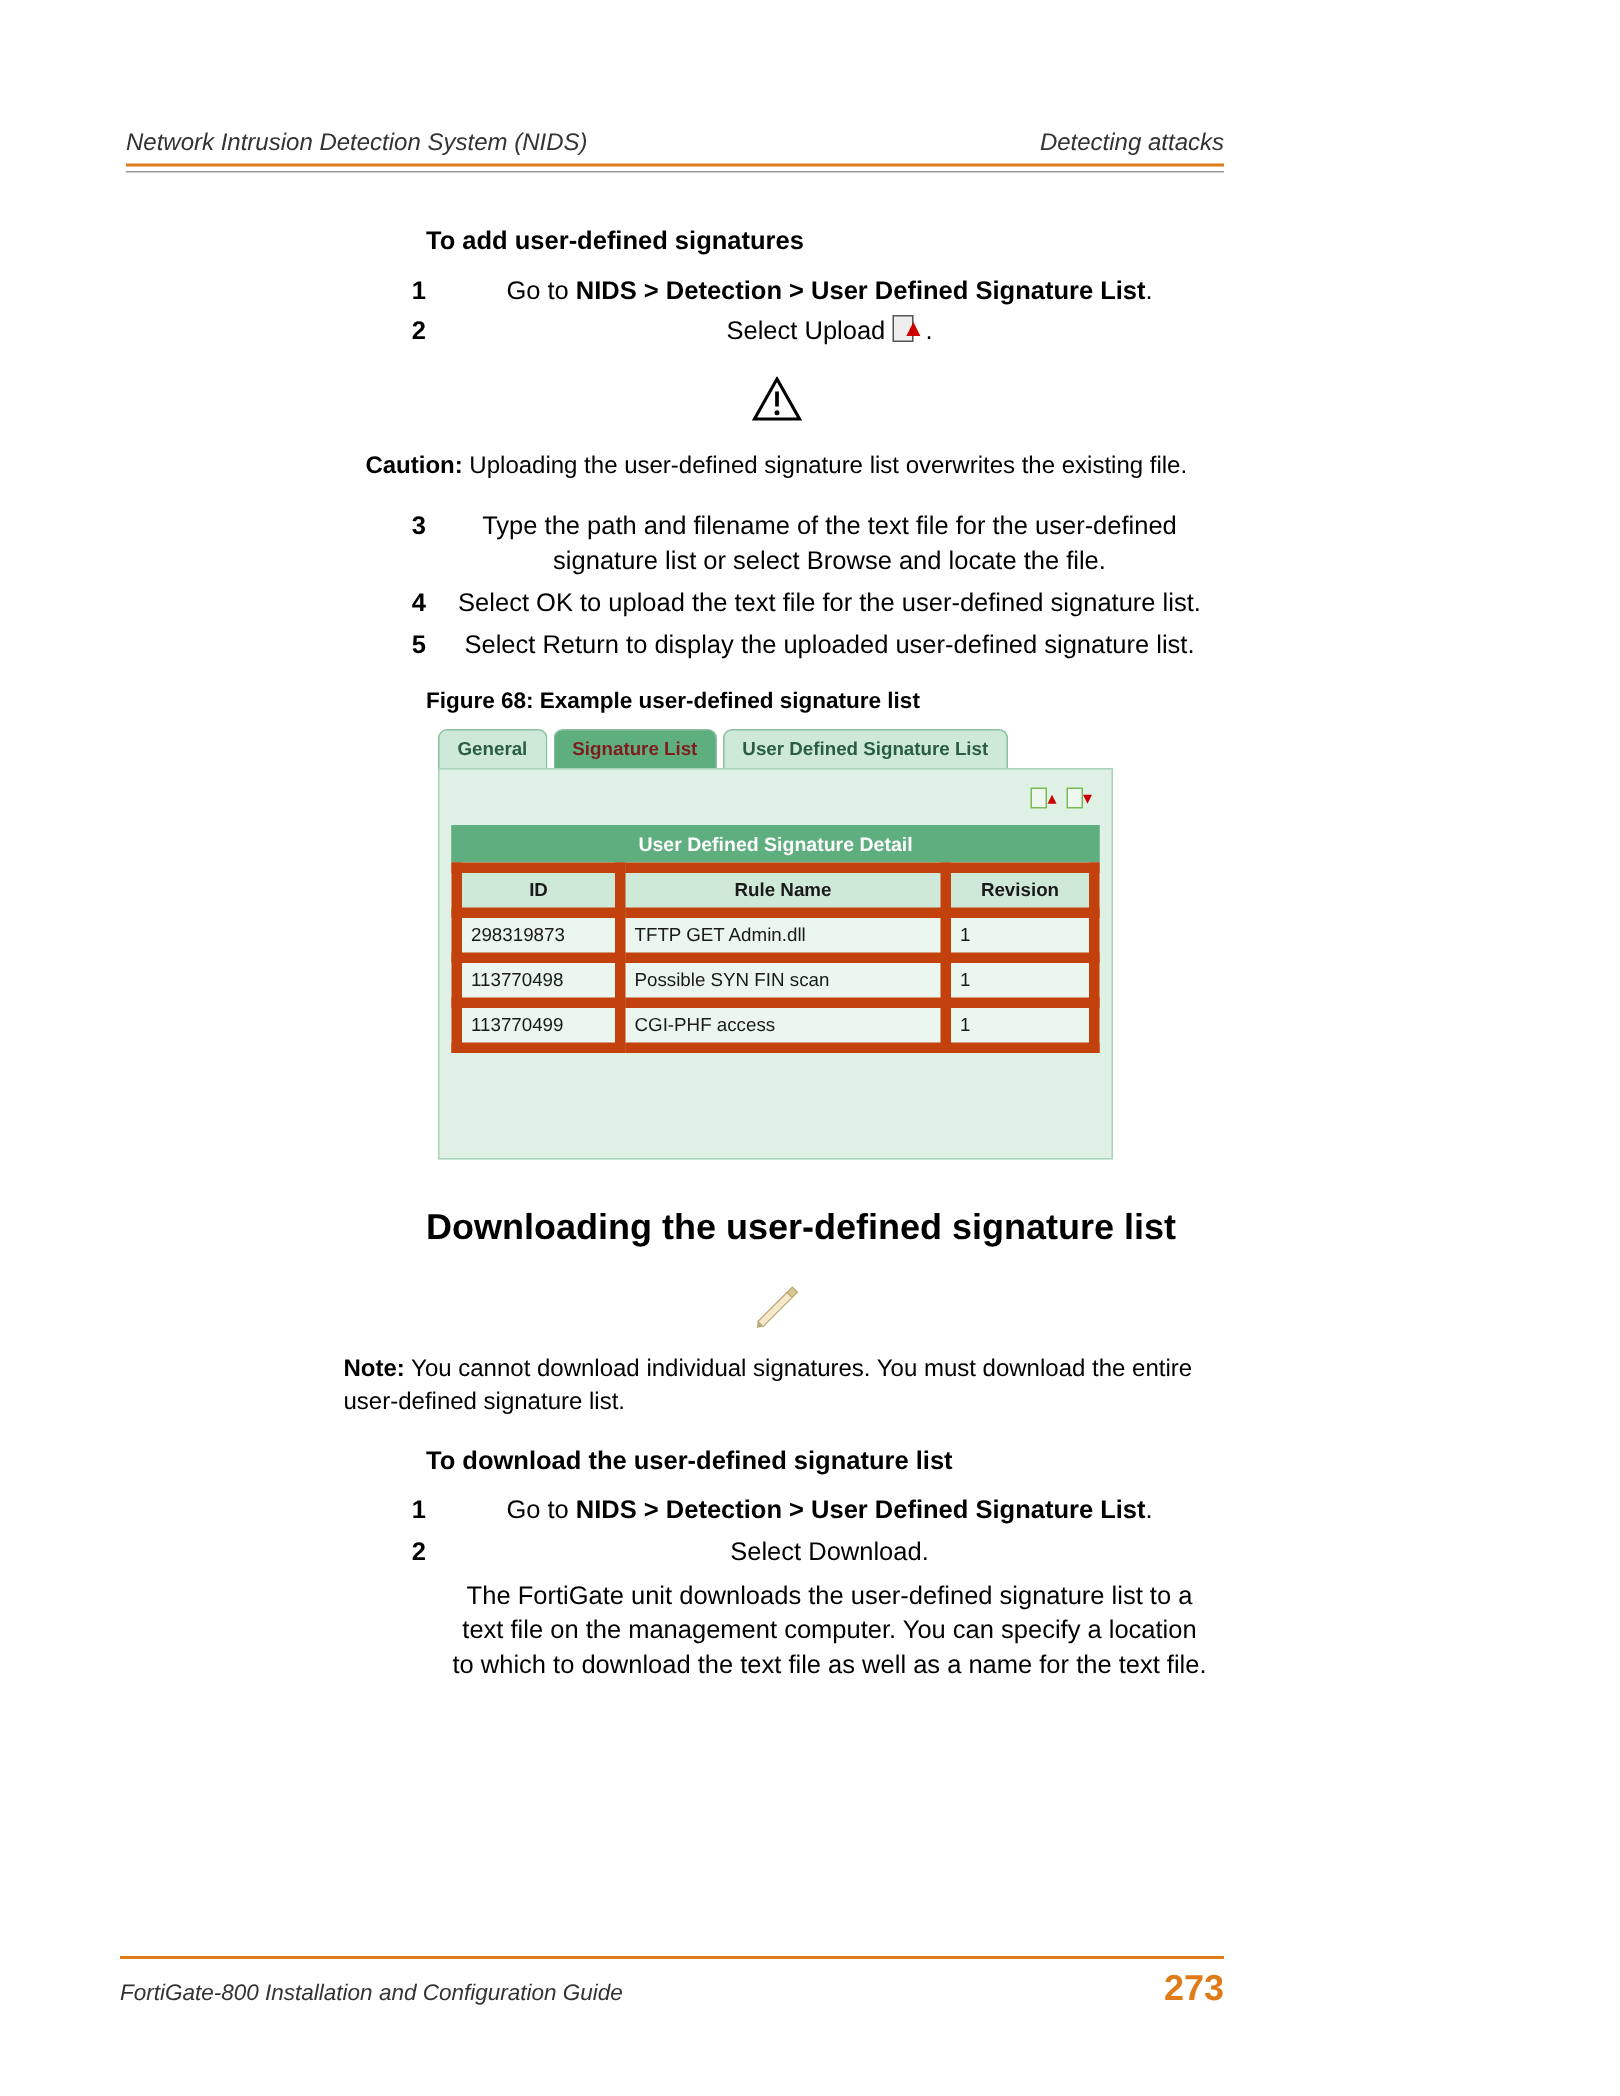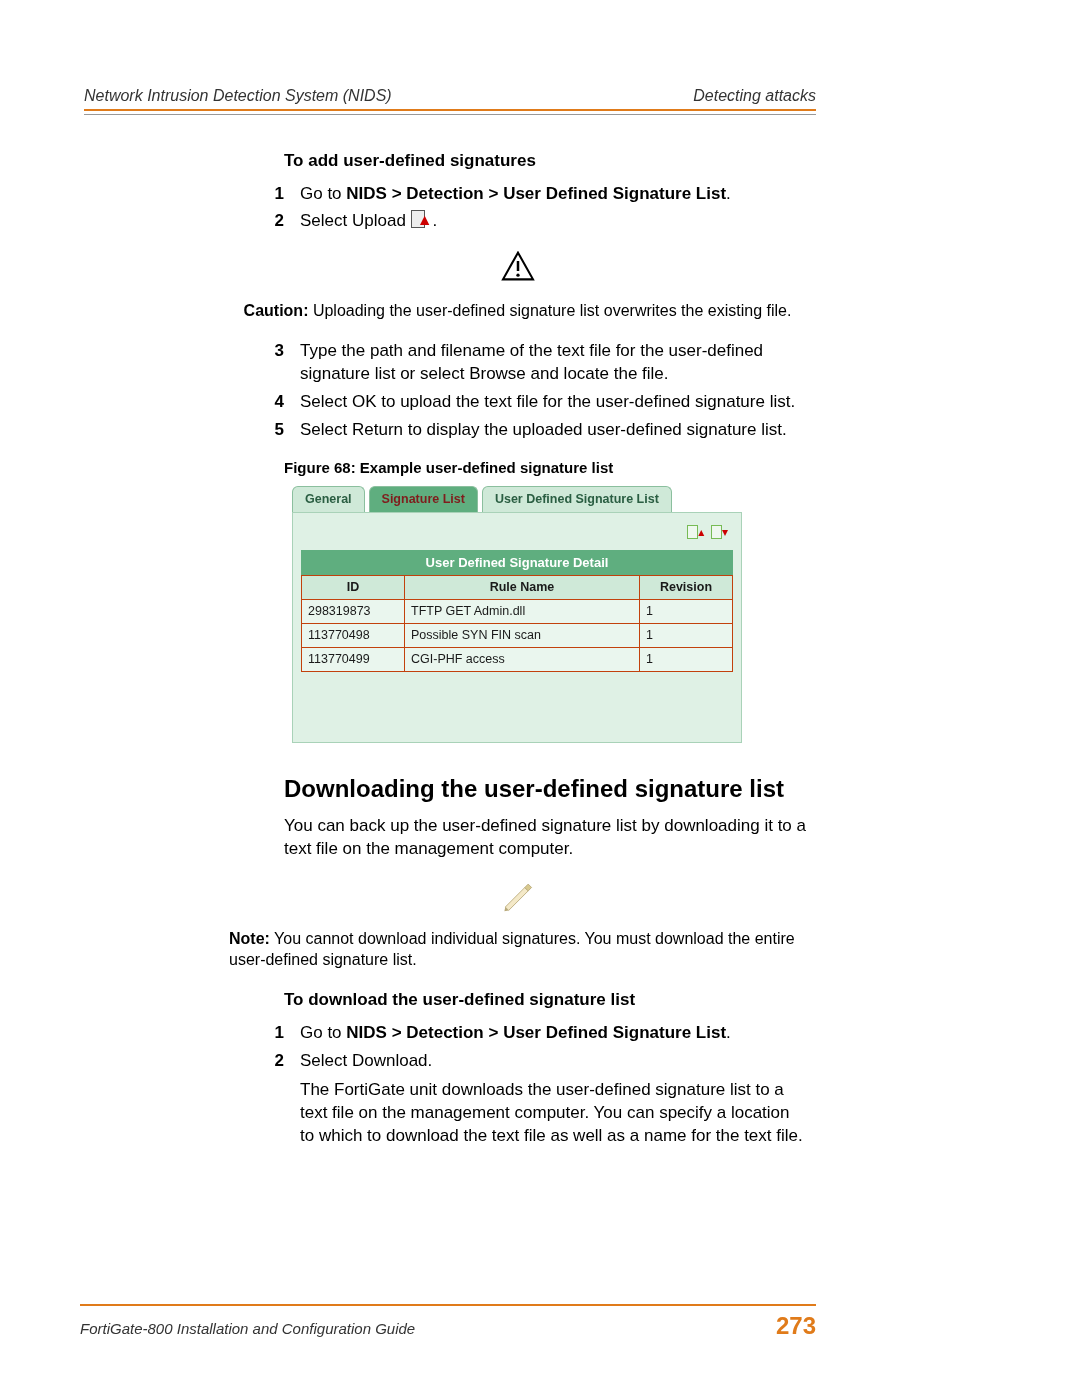--- a/index.html
+++ b/index.html
@@ -55,20 +55,21 @@
   ol.steps > li > .num {
     width: 40px;
     flex: 0 0 40px;
     font-weight: bold;
     margin-left: -40px;
     text-align: right;
     padding-right: 16px;
   }
   ol.steps > li > .body {
     flex: 1;
+    text-align: center;
   }
   .body b { font-weight: bold; }
   .upload-icon {
     display: inline-block;
     vertical-align: -4px;
     width: 22px;
     height: 20px;
     position: relative;
   }
   .upload-icon .page-glyph {
@@ -168,21 +169,21 @@
   }
   .mini-icon.up .ar { color: #c00; }
   .mini-icon.down .ar { color: #c00; }
   .shot table {
     width: 100%;
     border-collapse: collapse;
     background: #eaf6ee;
     font-size: 12.5px;
   }
   .shot table th, .shot table td {
-    border: 1px solid #c2410c;
+    border: 7px solid #c2410c;
     padding: 3px 6px;
     text-align: left;
   }
   .shot .table-title {
     background: #5fae7f;
     color: #fff;
     text-align: center;
     font-weight: bold;
     padding: 3px 0;
     border: 1px solid #5fae7f;
@@ -321,21 +322,20 @@
               <td class="num">113770499</td>
               <td>CGI-PHF access</td>
               <td>1</td>
             </tr>
           </tbody>
         </table>
       </div>
     </div>
 
     <h2 class="section">Downloading the user-defined signature list</h2>
-    <div class="para">You can back up the user-defined signature list by downloading it to a text file on the management computer.</div>
 
     <div class="callout">
       <div class="icon">
         <svg class="note-hand" viewBox="0 0 40 40">
           <path d="M5 33 L28 10 L32 14 L9 37 Z" fill="#f4e9c8" stroke="#b8a97a" stroke-width="1"></path>
           <path d="M28 10 L32 6 L36 10 L32 14 Z" fill="#d8c98f" stroke="#b8a97a" stroke-width="1"></path>
           <path d="M5 33 L4 38 L9 37 Z" fill="#b8a97a"></path>
         </svg>
       </div>
       <div class="text">

